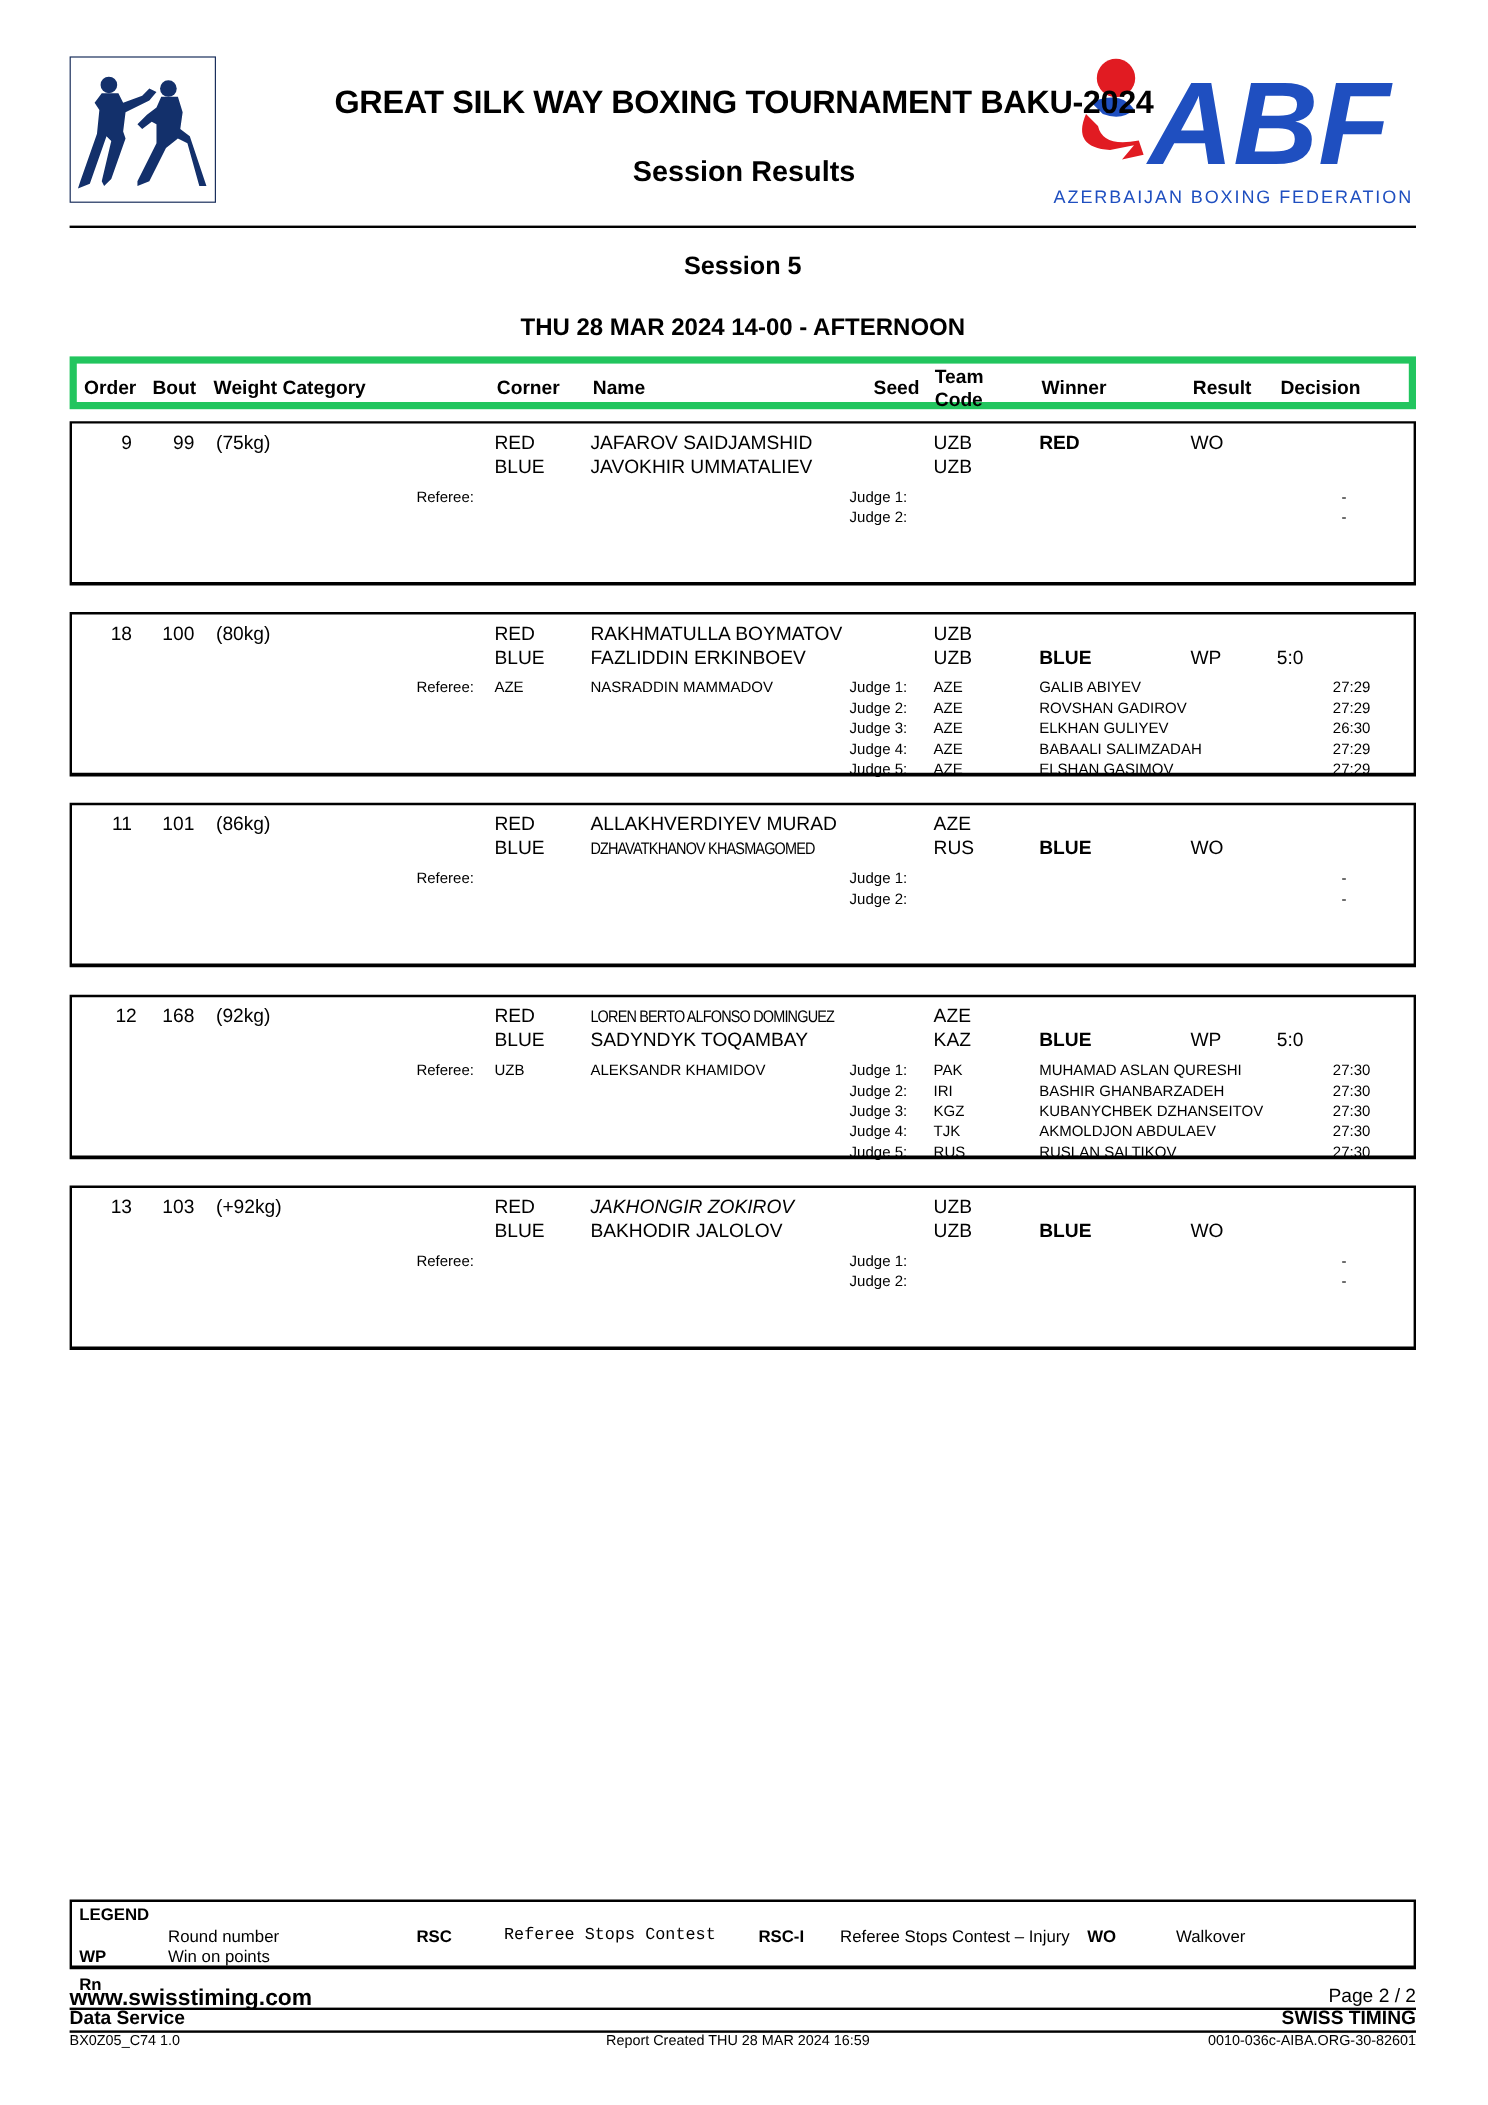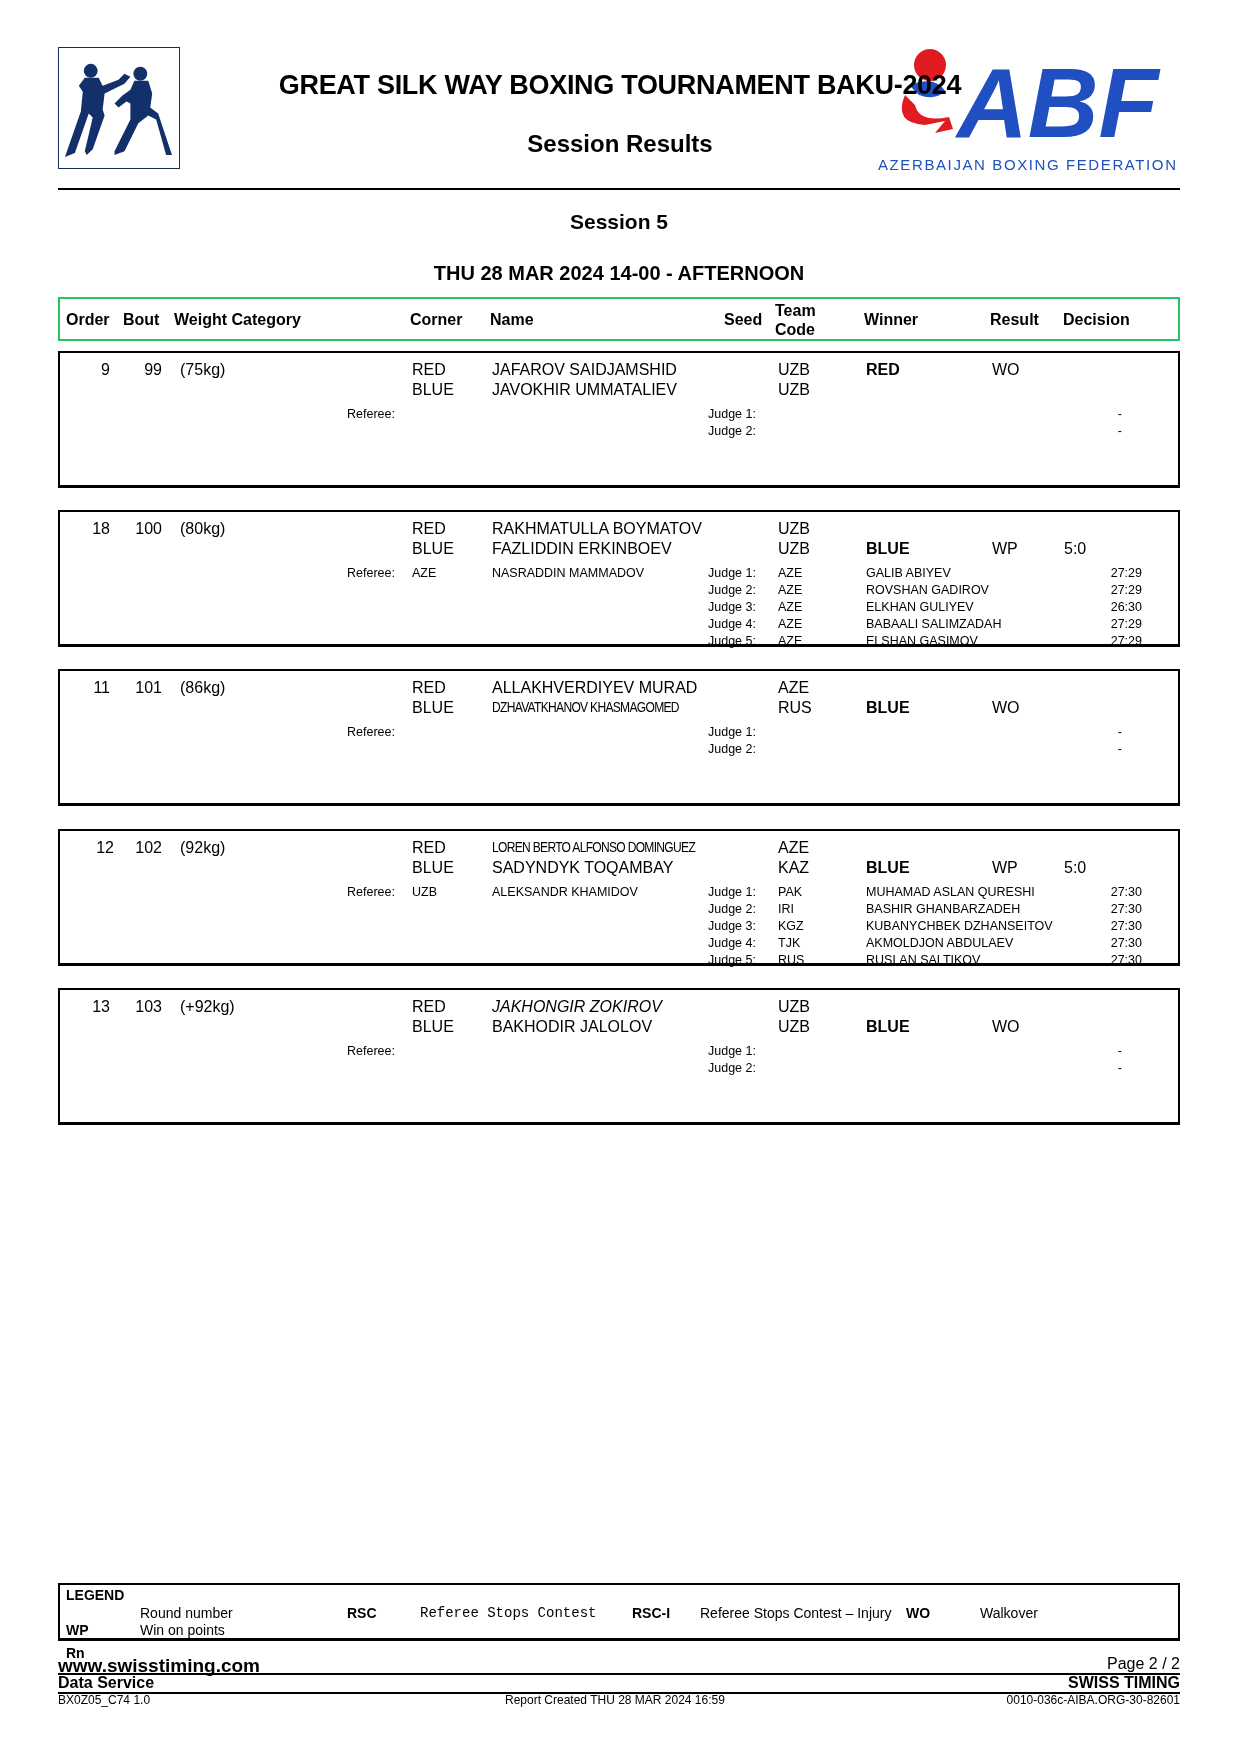--- a/index.html
+++ b/index.html
@@ -9,21 +9,21 @@
   .logo-box { left: 58px; top: 47px; width: 122px; height: 122px; border: 1.5px solid #1a2f5c; box-sizing: border-box; }
   .main-title { left: 200px; top: 70px; width: 840px; text-align: center; font-size: 27px; font-weight: bold; letter-spacing: -0.3px; z-index: 2; }
   .sub-title { left: 200px; top: 130px; width: 840px; text-align: center; font-size: 24px; font-weight: bold; }
   .abf-logo { left: 875px; top: 45px; width: 310px; height: 130px; }
   .abf-caption { left: 878px; top: 156px; font-size: 15px; color: #1f4fc0; letter-spacing: 1.6px; }
   .hr { left: 58px; width: 1122px; height: 0; border-top: 2px solid #000; }
   .session { left: 58px; top: 210px; width: 1122px; text-align: center; font-size: 21px; font-weight: bold; }
   .date { left: 58px; top: 262px; width: 1122px; text-align: center; font-size: 20px; font-weight: bold; }
 
   
-  .thead { left: 58px; top: 297px; width: 1122px; height: 44px; border: 2px solid #22c55e; box-sizing: border-box; font-size: 16px; font-weight: bold; }
+  .thead { left: 58px; top: 297px; width: 1122px; height: 44px; border: 6px solid #22c55e; box-sizing: border-box; font-size: 16px; font-weight: bold; }
   .thead span { position: absolute; top: 12px; }
   .thead .tc { top: 2px; line-height: 19px; }
 
   
   .bout { left: 58px; width: 1122px; height: 137px; border: 2px solid #000; border-bottom-width: 3px; box-sizing: border-box; font-size: 16px; }
   .bout .c { position: absolute; white-space: nowrap; }
   .bout .sm { font-size: 12.5px; }
   .bout .cond { font-size: 14px; letter-spacing: -0.8px; transform: scaleX(0.86); transform-origin: left; }
   .bout .bold { font-weight: bold; }
 
@@ -172,21 +172,21 @@
       <span class="c sm" style="top:54px;left:718px;"></span>
       <span class="c sm" style="top:54px;left:806px;"></span>
       <span class="c sm" style="top: 54px; left: 1000px; width: 62px; text-align: right;">-</span>
       <span class="c sm" style="top:71px;left:648px;">Judge 2:</span>
       <span class="c sm" style="top:71px;left:718px;"></span>
       <span class="c sm" style="top:71px;left:806px;"></span>
       <span class="c sm" style="top: 71px; left: 1000px; width: 62px; text-align: right;">-</span>
     </div>
     <div class="abs bout" style="top: 829px;">
       <span class="c " style="top:8px;left:4px;width:50px;text-align:right;">12</span>
-      <span class="c " style="top:8px;left:56px;width:46px;text-align:right;">102</span>
+      <span class="c " style="top:8px;left:56px;width:46px;text-align:right;">168</span>
       <span class="c " style="top:8px;left:120px;">(92kg)</span>
       <span class="c " style="top:8px;left:352px;">RED</span>
       <span class="c cond" style="top:8px;left:432px;">LOREN BERTO ALFONSO DOMINGUEZ</span>
       <span class="c " style="top:8px;left:718px;">AZE</span>
       <span class="c " style="top:28px;left:352px;">BLUE</span>
       <span class="c " style="top:28px;left:432px;">SADYNDYK TOQAMBAY</span>
       <span class="c " style="top:28px;left:718px;">KAZ</span>
       <span class="c bold" style="top:28px;left:806px;">BLUE</span>
       <span class="c " style="top:28px;left:932px;">WP</span>
       <span class="c " style="top:28px;left:1004px;">5:0</span>

